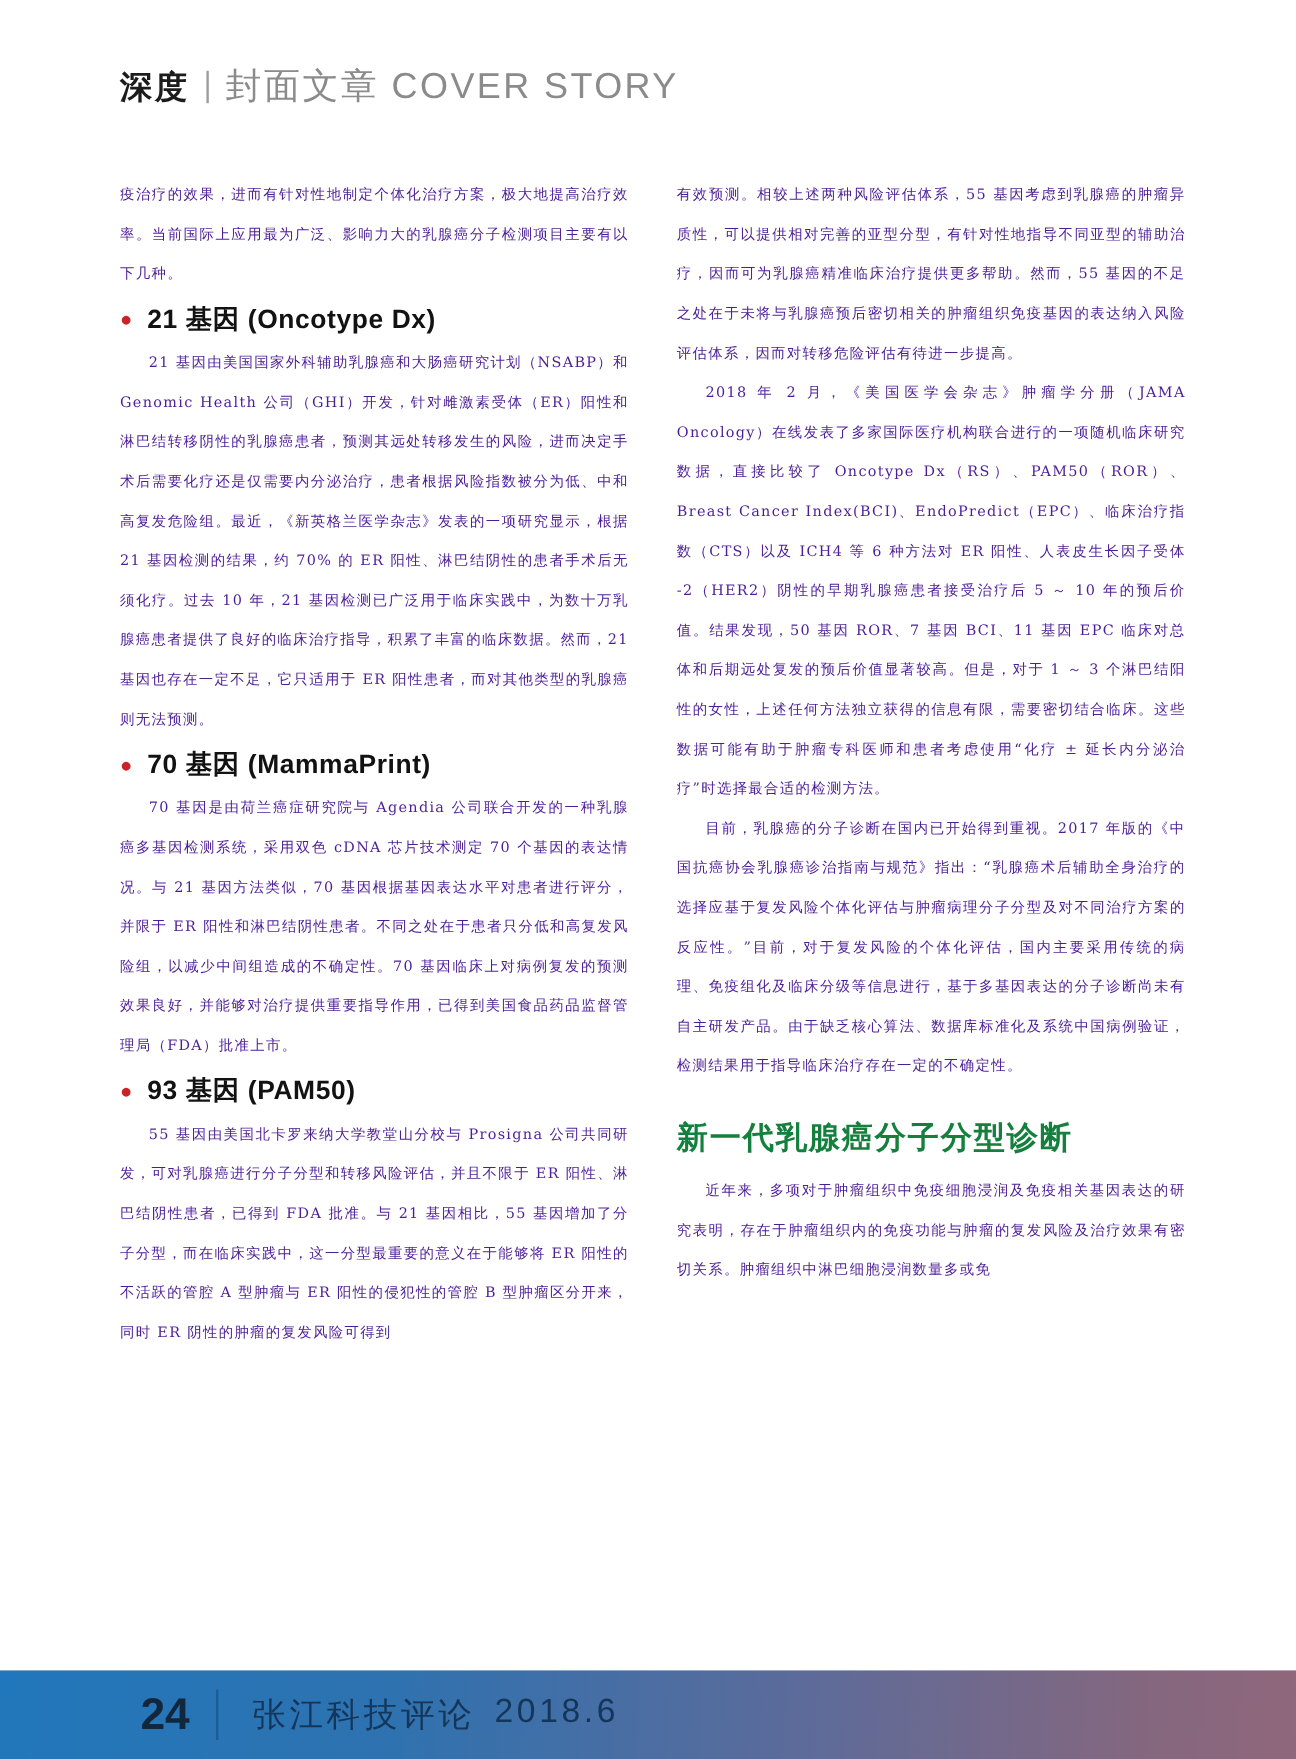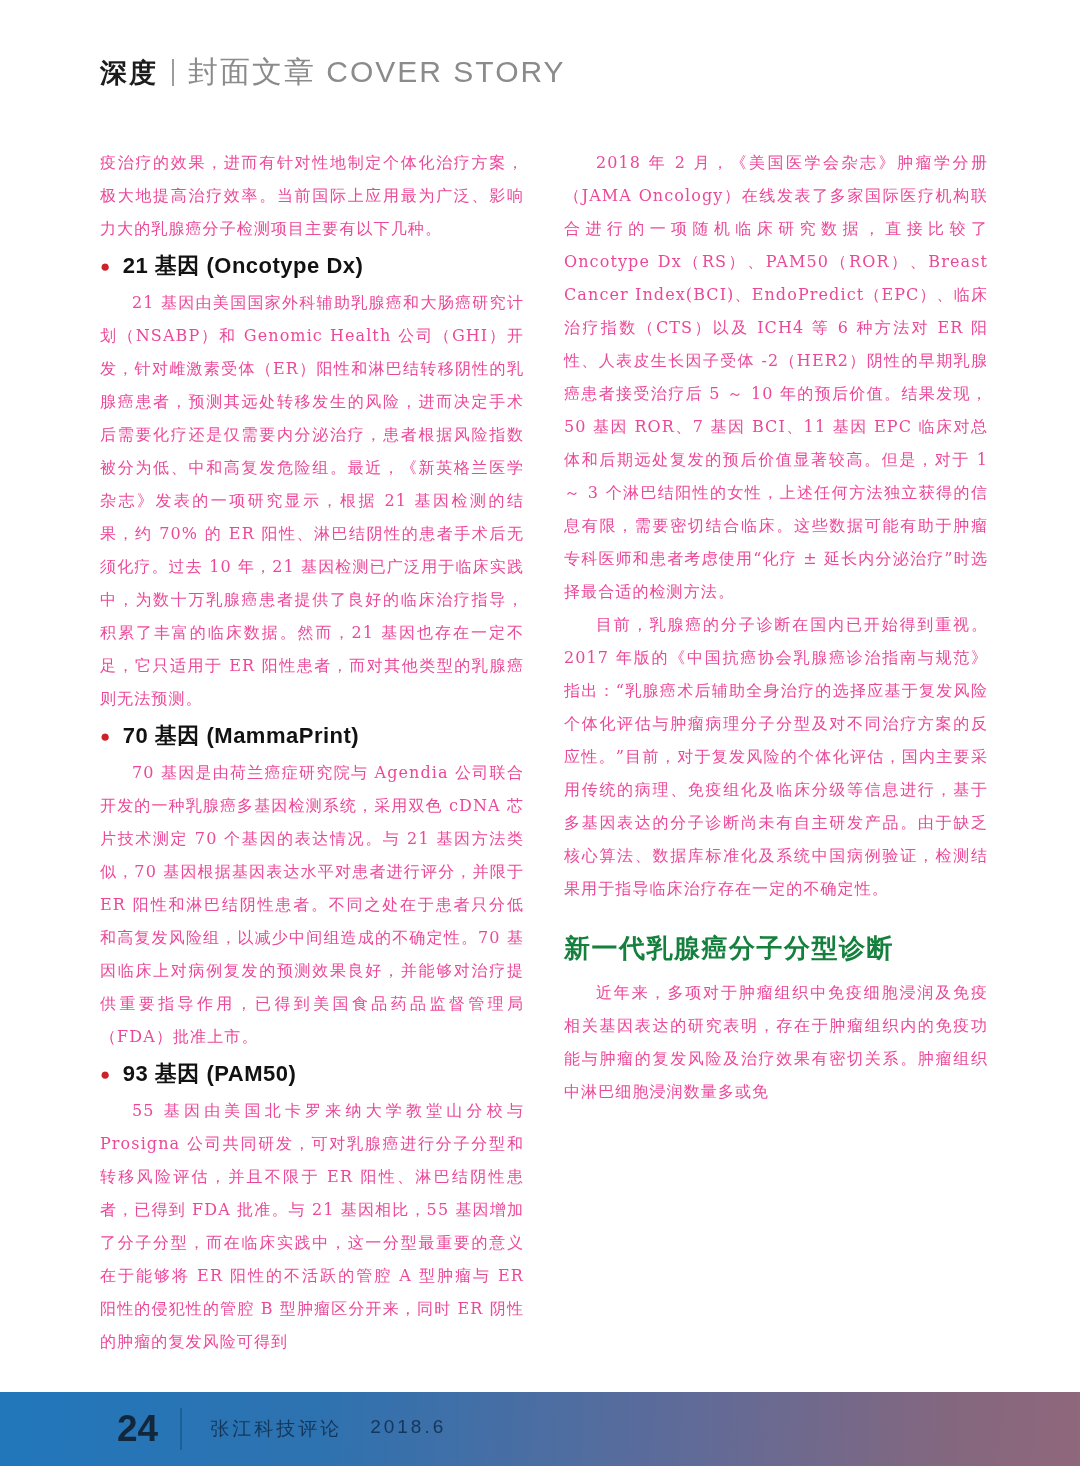--- a/index.html
+++ b/index.html
@@ -22,22 +22,22 @@
   .hdr-title { font-size: 30px; color: #8b8b8b; letter-spacing: 2px; }
 
   
   .columns {
     position: absolute; top: 146px; left: 100px; width: 888px;
     display: flex; gap: 40px;
   }
   .col { width: 424px; }
   .body-text {
     margin: 0;
-    font-size: 16px; line-height: 33px;
-    color: #ec4899;
+    font-size: 12px; line-height: 33px;
+    color: #4c1d95;
     text-align: justify;
     text-indent: 2em;
     letter-spacing: 1.1px;
   }
   .no-indent { text-indent: 0; }
 
   .gene-heading {
     display: flex; align-items: center;
     margin: 6px 0 5px 0;
     font-family: "Liberation Sans", sans-serif;
@@ -56,21 +56,21 @@
   
   .footer {
     position: absolute; bottom: 0; left: 0;
     width: 1080px; height: 74px;
     background: linear-gradient(93deg, #2177bb 0%, #2e72b0 30%, #5d6b9a 62%, #84677f 88%, #90677c 100%);
     display: flex; align-items: center;
     font-family: "Liberation Sans", sans-serif;
   }
   .page-num { margin-left: 117px; font-size: 37px; font-weight: bold; color: #13273c; }
   .footer-divider { width: 2px; height: 42px; background: #1a5f98; margin: 0 28px 0 22px; }
-  .journal { font-size: 19px; color: #14365a; letter-spacing: 3px; display: flex; gap: 28px; }
+  .journal { font-size: 28px; color: #14365a; letter-spacing: 3px; display: flex; gap: 16px; }
 </style>
 </head>
 <body>
 
 <div class="page">
 
   <div class="hdr">
     <span class="hdr-section">深度</span>
     <span class="hdr-divider"></span>
     <span class="hdr-title">封面文章 COVER STORY</span>
@@ -94,20 +94,21 @@
       <p class="body-text">70 基因是由荷兰癌症研究院与 Agendia 公司联合开发的一种乳腺癌多基因检测系统，采用双色 cDNA 芯片技术测定 70 个基因的表达情况。与 21 基因方法类似，70 基因根据基因表达水平对患者进行评分，并限于 ER 阳性和淋巴结阴性患者。不同之处在于患者只分低和高复发风险组，以减少中间组造成的不确定性。70 基因临床上对病例复发的预测效果良好，并能够对治疗提供重要指导作用，已得到美国食品药品监督管理局（FDA）批准上市。</p>
 
       <h3 class="gene-heading">
         <span class="bullet">●</span>
         <span>93 基因 (PAM50)</span>
       </h3>
       <p class="body-text">55 基因由美国北卡罗来纳大学教堂山分校与 Prosigna 公司共同研发，可对乳腺癌进行分子分型和转移风险评估，并且不限于 ER 阳性、淋巴结阴性患者，已得到 FDA 批准。与 21 基因相比，55 基因增加了分子分型，而在临床实践中，这一分型最重要的意义在于能够将 ER 阳性的不活跃的管腔 A 型肿瘤与 ER 阳性的侵犯性的管腔 B 型肿瘤区分开来，同时 ER 阴性的肿瘤的复发风险可得到</p>
     </section>
 
     <section class="col">
+      <p class="body-text no-indent">有效预测。相较上述两种风险评估体系，55 基因考虑到乳腺癌的肿瘤异质性，可以提供相对完善的亚型分型，有针对性地指导不同亚型的辅助治疗，因而可为乳腺癌精准临床治疗提供更多帮助。然而，55 基因的不足之处在于未将与乳腺癌预后密切相关的肿瘤组织免疫基因的表达纳入风险评估体系，因而对转移危险评估有待进一步提高。</p>
       <p class="body-text">2018 年 2 月，《美国医学会杂志》肿瘤学分册（JAMA Oncology）在线发表了多家国际医疗机构联合进行的一项随机临床研究数据，直接比较了 Oncotype Dx（RS）、PAM50（ROR）、Breast Cancer Index(BCI)、EndoPredict（EPC）、临床治疗指数（CTS）以及 ICH4 等 6 种方法对 ER 阳性、人表皮生长因子受体 -2（HER2）阴性的早期乳腺癌患者接受治疗后 5 ～ 10 年的预后价值。结果发现，50 基因 ROR、7 基因 BCI、11 基因 EPC 临床对总体和后期远处复发的预后价值显著较高。但是，对于 1 ～ 3 个淋巴结阳性的女性，上述任何方法独立获得的信息有限，需要密切结合临床。这些数据可能有助于肿瘤专科医师和患者考虑使用“化疗 ± 延长内分泌治疗”时选择最合适的检测方法。</p>
       <p class="body-text">目前，乳腺癌的分子诊断在国内已开始得到重视。2017 年版的《中国抗癌协会乳腺癌诊治指南与规范》指出：“乳腺癌术后辅助全身治疗的选择应基于复发风险个体化评估与肿瘤病理分子分型及对不同治疗方案的反应性。”目前，对于复发风险的个体化评估，国内主要采用传统的病理、免疫组化及临床分级等信息进行，基于多基因表达的分子诊断尚未有自主研发产品。由于缺乏核心算法、数据库标准化及系统中国病例验证，检测结果用于指导临床治疗存在一定的不确定性。</p>
 
       <h2 class="section-heading">新一代乳腺癌分子分型诊断</h2>
       <p class="body-text">近年来，多项对于肿瘤组织中免疫细胞浸润及免疫相关基因表达的研究表明，存在于肿瘤组织内的免疫功能与肿瘤的复发风险及治疗效果有密切关系。肿瘤组织中淋巴细胞浸润数量多或免</p>
     </section>
 
   </div>
 
   <div class="footer">

